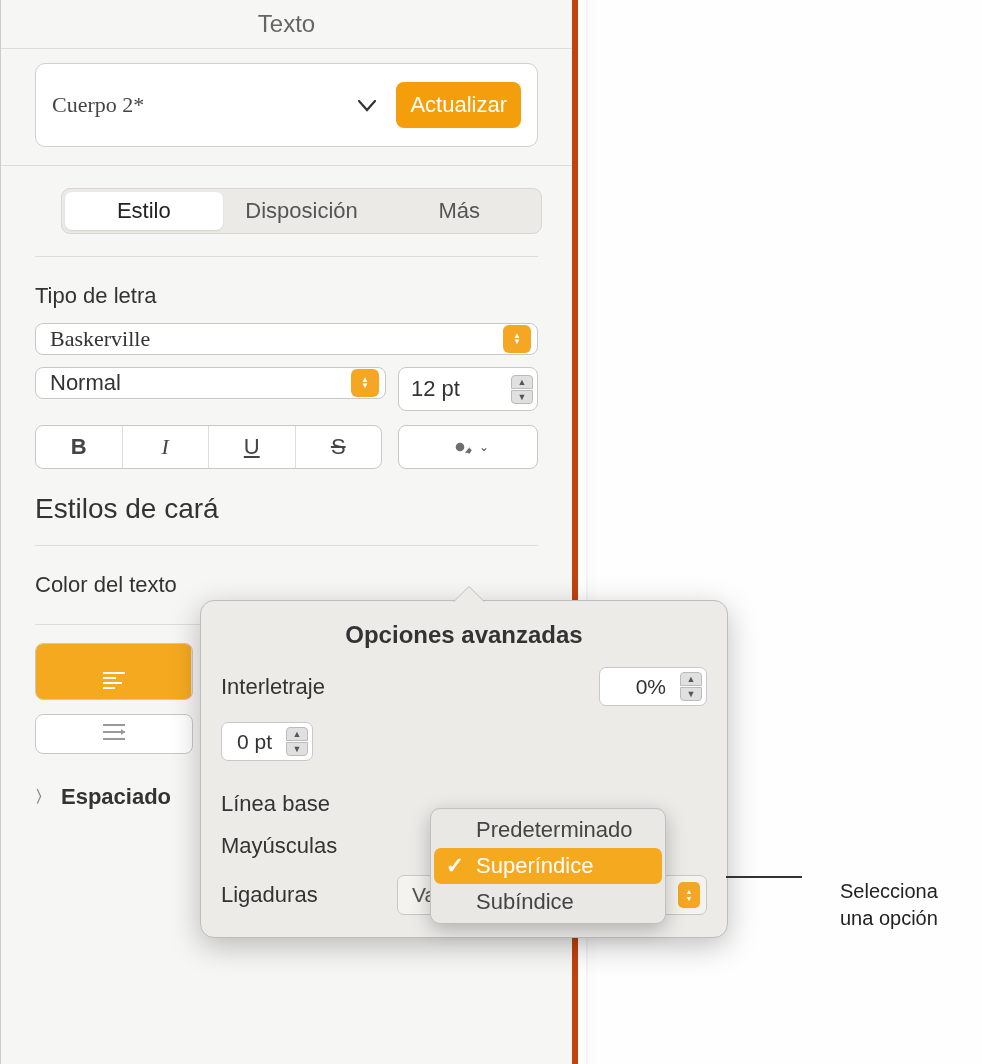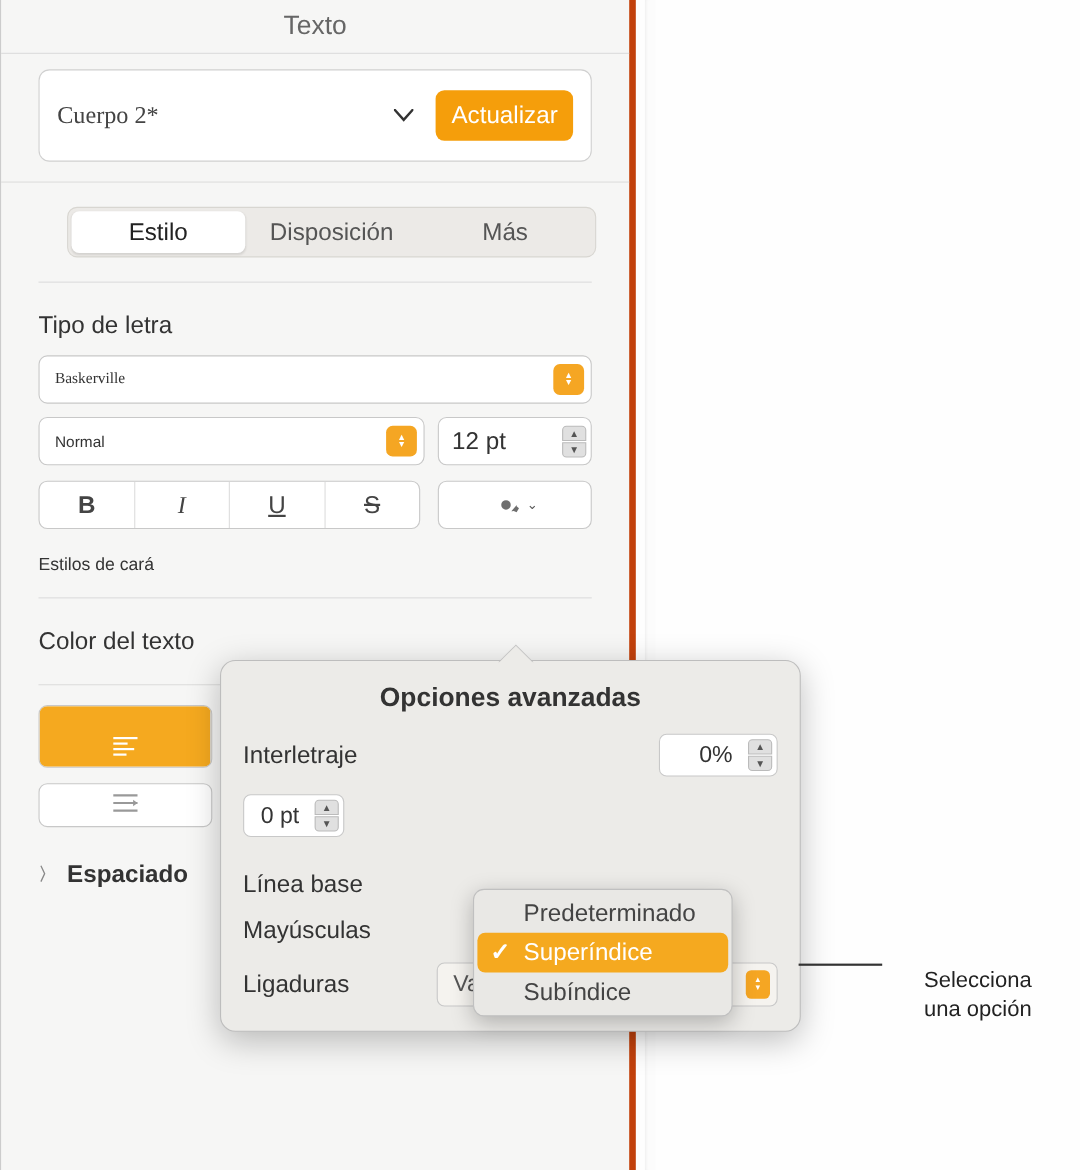--- a/index.html
+++ b/index.html
@@ -98,45 +98,45 @@
       color: #333;
       margin: 26px 0 14px 0;
     }
     .dropdown {
       background: #fff;
       border: 1px solid #c8c8c8;
       border-radius: 8px;
       display: flex;
       align-items: center;
       padding: 6px 6px 6px 14px;
-      font-size: 14px;
+      font-size: 22px;
       color: #333;
       justify-content: space-between;
-      height: 44px;
+      height: 32px;
     }
     .dd-chevron {
       width: 28px;
       height: 28px;
       background: #f5a623;
       border-radius: 6px;
       display: flex;
       flex-direction: column;
       align-items: center;
       justify-content: center;
       color: #fff;
       font-size: 10px;
       line-height: 6px;
     }
     .dd-chevron::before { content: "▲"; font-size: 8px; }
     .dd-chevron::after { content: "▼"; font-size: 8px; }
     .font-row {
       display: flex;
       gap: 12px;
       margin-top: 12px;
-      align-items: center;
+      align-items: flex-start;
     }
     .font-weight-dd { flex: 1; }
     .size-box {
       display: flex;
       align-items: center;
       background: #fff;
       border: 1px solid #c8c8c8;
       border-radius: 8px;
       padding: 0 4px 0 12px;
       width: 140px;
@@ -196,21 +196,21 @@
       background: #fff;
       display: flex;
       align-items: center;
       justify-content: center;
       gap: 6px;
       position: relative;
     }
     .gear-icon-svg { width: 26px; height: 26px; }
     .gear-chev { font-size: 12px; color: #555; }
     .truncated-label {
-      font-size: 16px;
+      font-size: 28px;
       color: #333;
       margin: 24px 0 0 0;
     }
     .align-seg {
       display: flex;
       border: 1px solid #c8c8c8;
       border-radius: 8px;
       overflow: hidden;
       margin-top: 18px;
       background: #fff;

